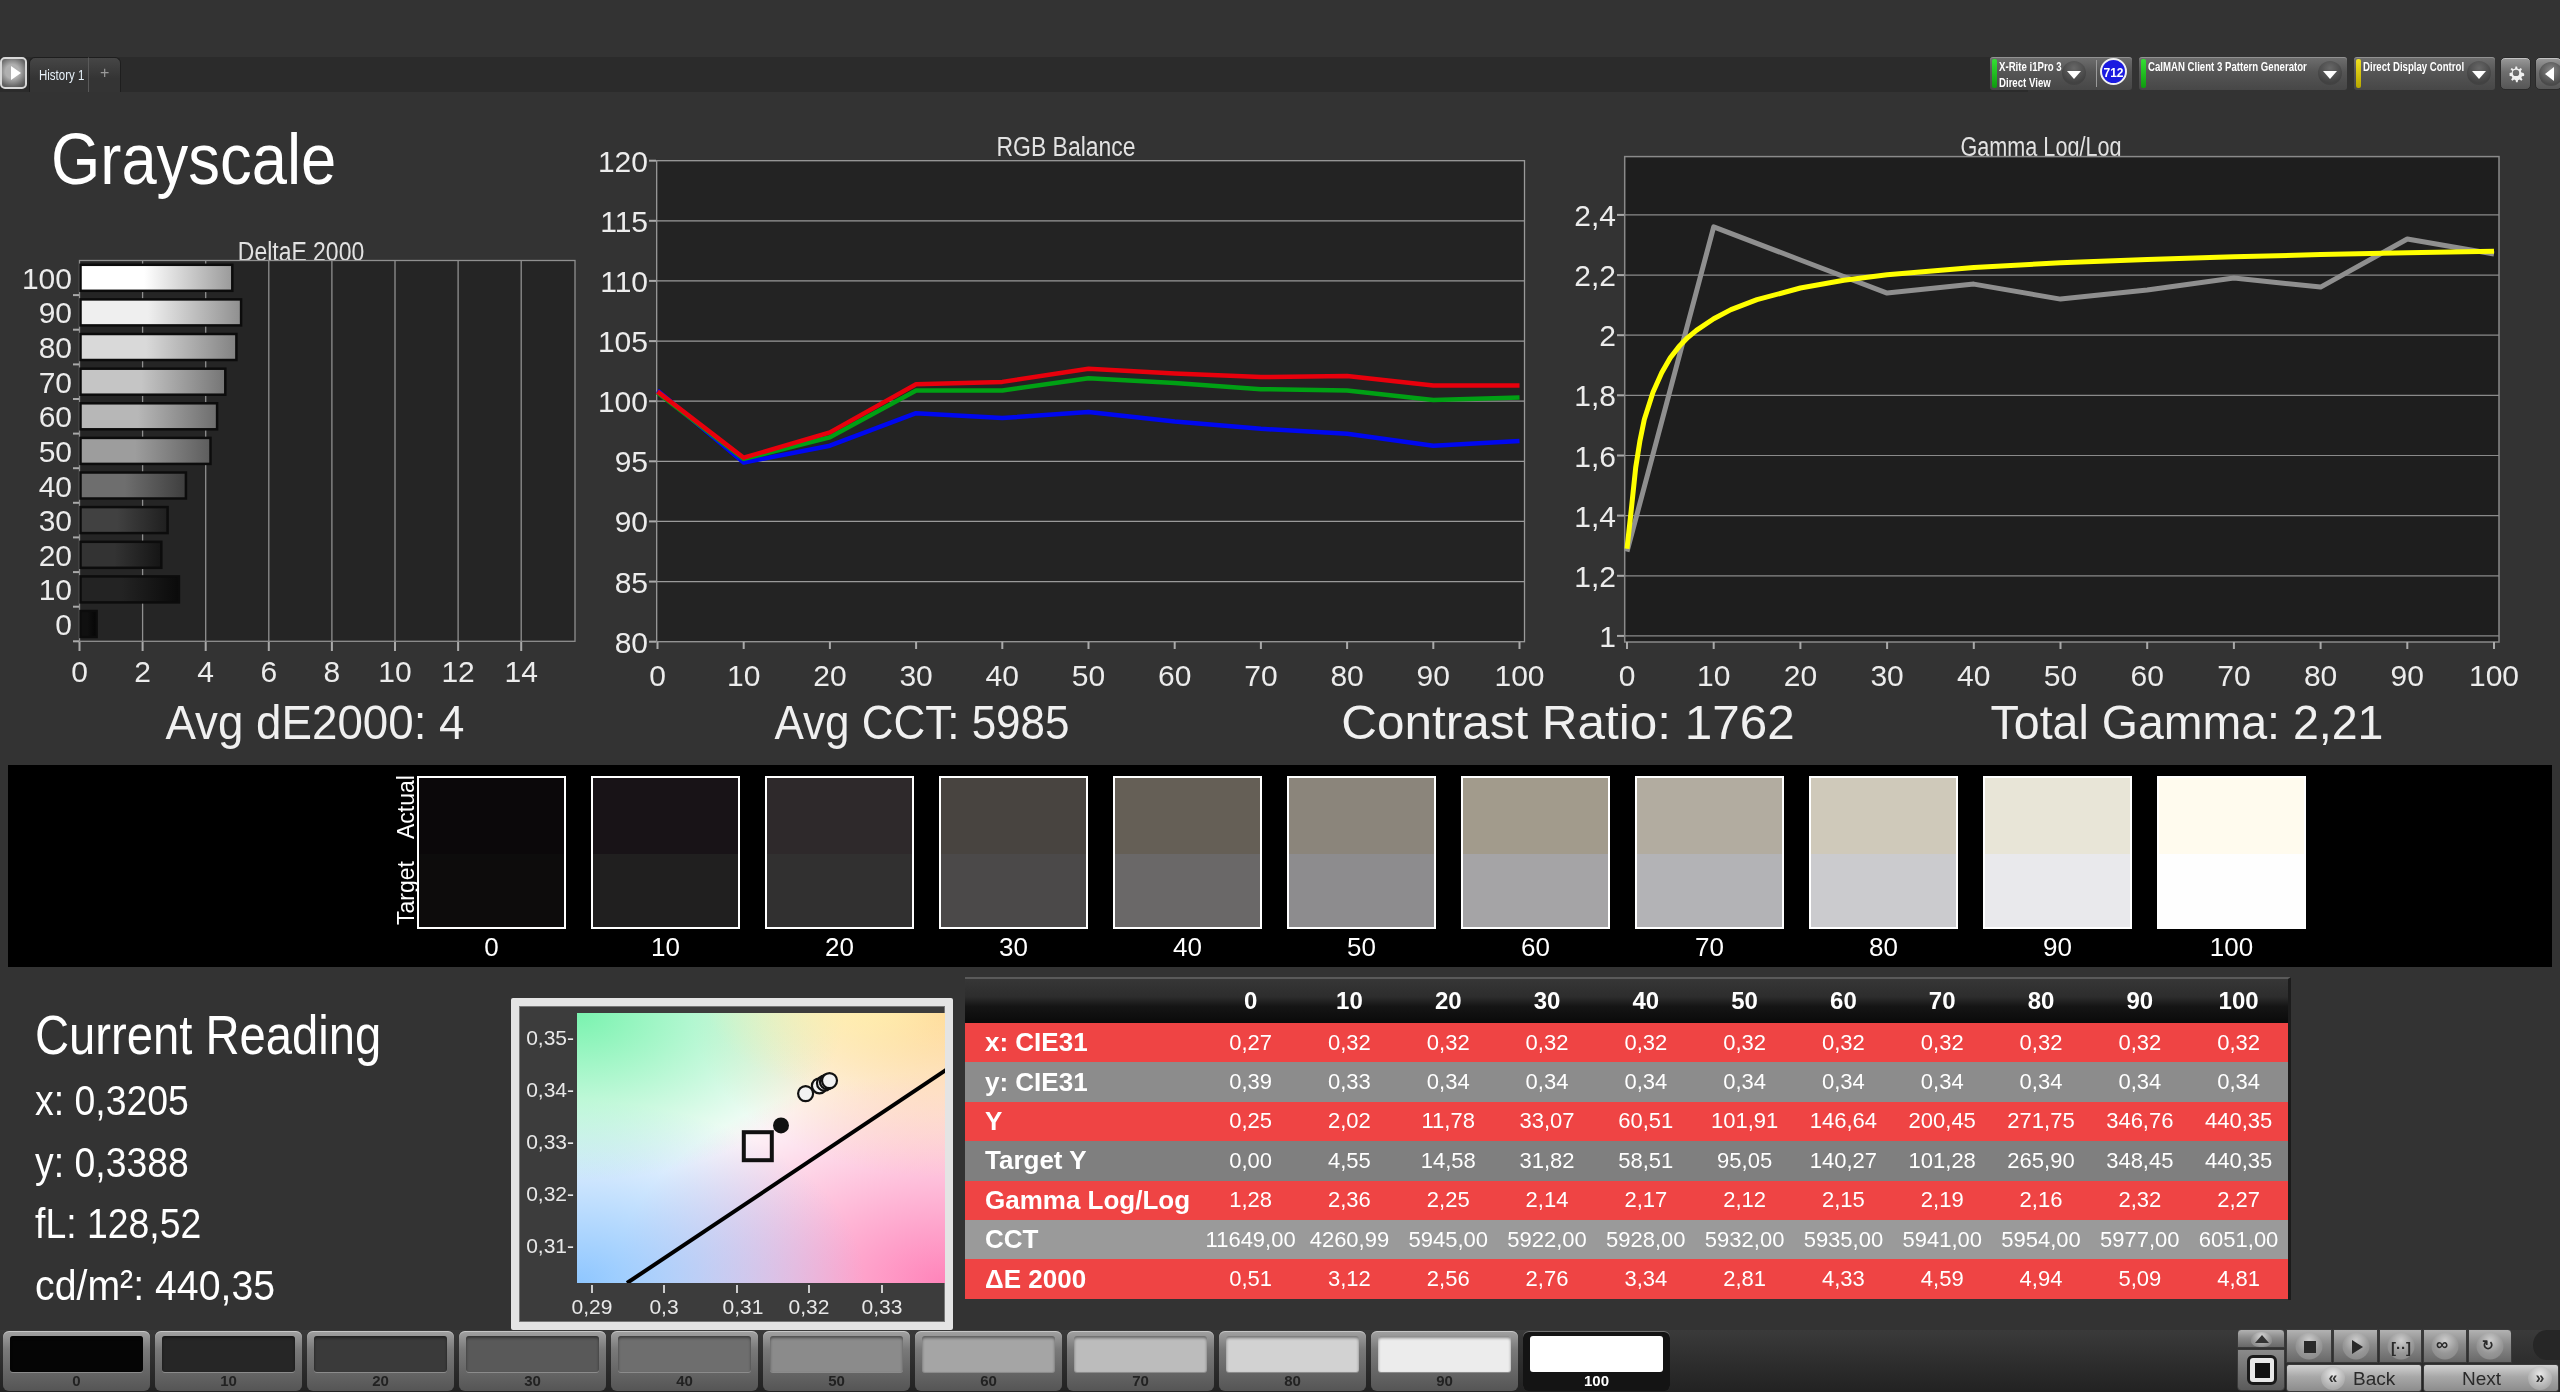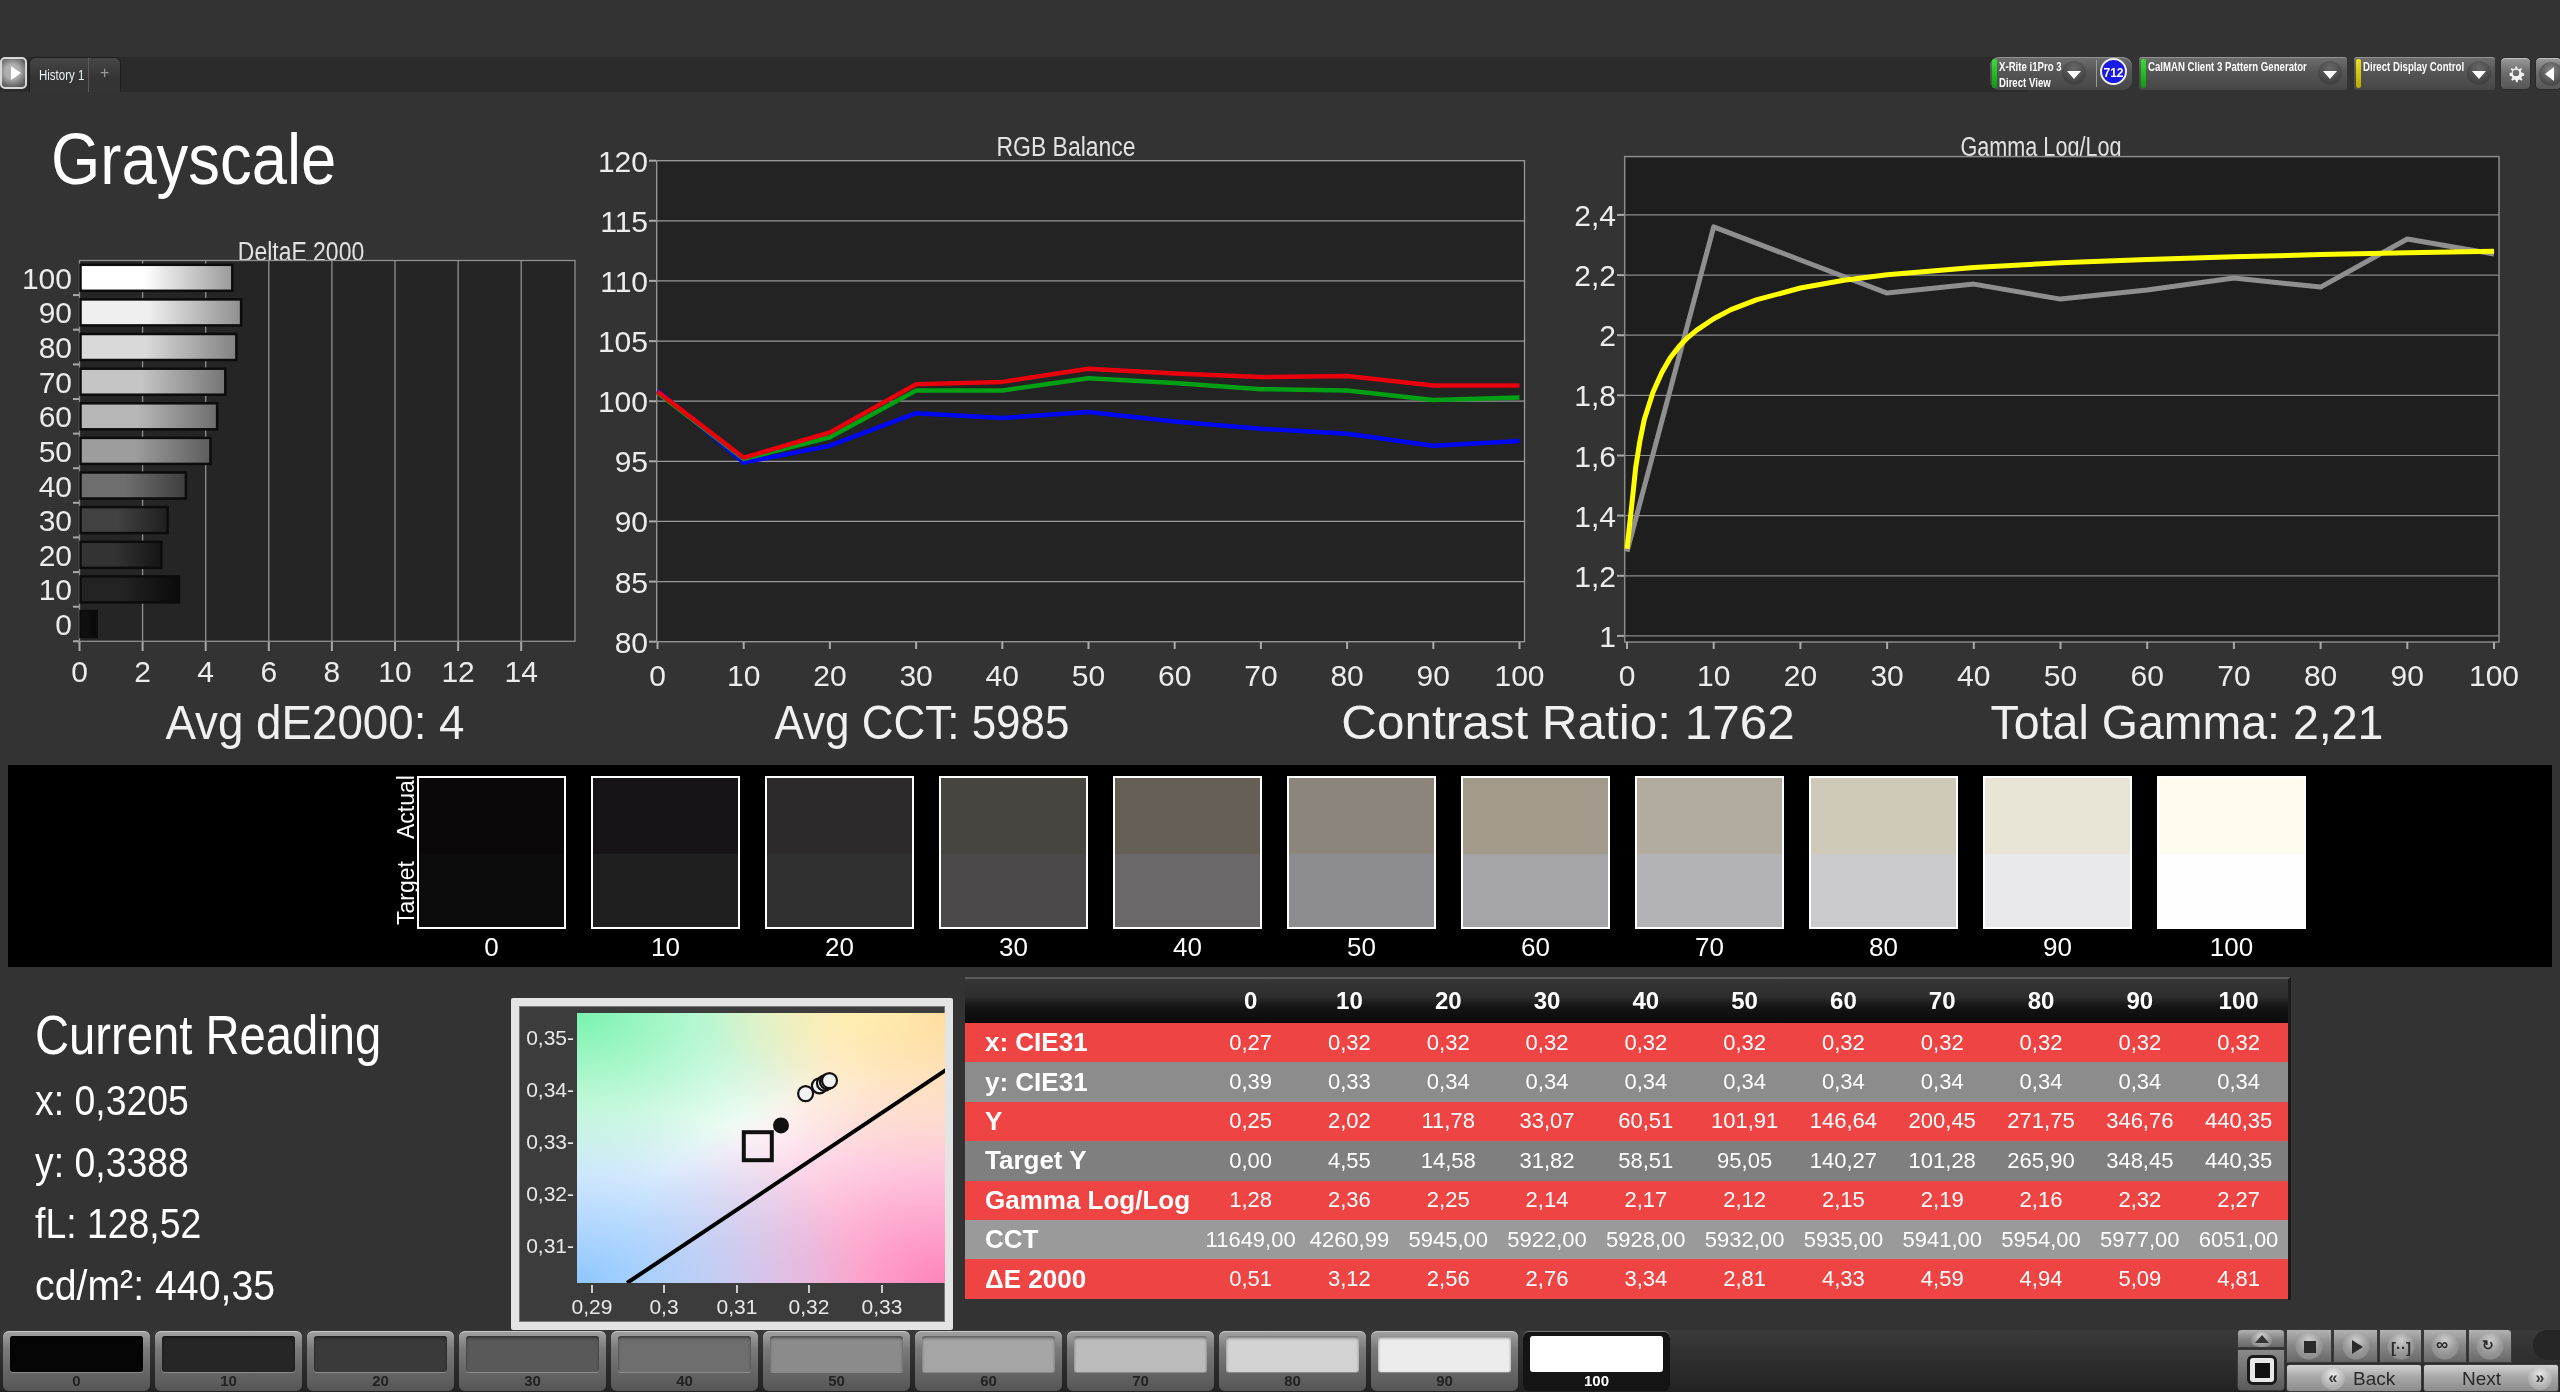--- a/index.html
+++ b/index.html
@@ -121,21 +121,21 @@
 
 
   <div id="tabrow">
     <div id="playbtn"></div>
     <div id="histtab">
         <span>History 1</span>
       </div>
     <div id="plustab"></div>
   </div>
 
-  <div class="tbtn" style="left:1990px;width:142px;border-radius:9px;">
+  <div class="tbtn" style="left:1990px;width:142px;">
     <div class="strip" style="background:linear-gradient(#33e033,#0f9a0f)"></div>
     <div class="t1">X-Rite i1Pro 3</div>
     <div class="t2">Direct View</div>
     <div class="ddc" style="left:72px;"></div>
   </div>
   <div id="vsep712"></div>
     <div id="badge712">712</div>
   <div class="tbtn" style="left:2139px;width:208px;">
     <div class="strip" style="background:linear-gradient(#33e033,#0f9a0f)"></div>
     <div class="t1">CalMAN Client 3 Pattern Generator</div>
@@ -455,21 +455,21 @@
 
   <div id="cie">
     <div id="cie-inner">
       <div class="cieylab" style="top:19px">0,35-</div>
       <div class="cieylab" style="top:71px">0,34-</div>
       <div class="cieylab" style="top:123px">0,33-</div>
       <div class="cieylab" style="top:175px">0,32-</div>
       <div class="cieylab" style="top:227px">0,31-</div>
       <div class="ciexlab" style="left:72px">0,29</div>
       <div class="ciexlab" style="left:144px">0,3</div>
-      <div class="ciexlab" style="left:217px">0,31</div>
+      <div class="ciexlab" style="left:223px">0,31</div>
       <div class="ciexlab" style="left:289px">0,32</div>
       <div class="ciexlab" style="left:362px">0,33</div>
       <div class="cietick" style="left:71px"></div>
       <div class="cietick" style="left:143px"></div>
       <div class="cietick" style="left:216px"></div>
       <div class="cietick" style="left:288px"></div>
       <div class="cietick" style="left:361px"></div>
       <div id="cie-plot">
         <svg width="368" height="270" viewBox="0 0 368 270">
           <polyline points="50,270 384,47" fill="none" stroke="#000" stroke-width="4"></polyline>

